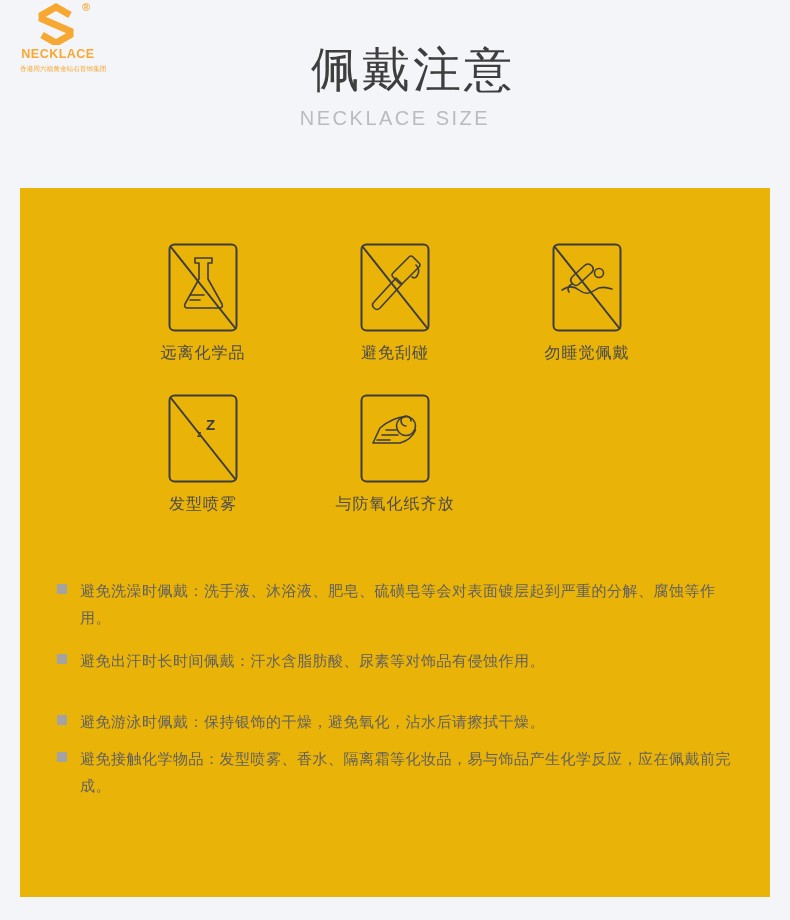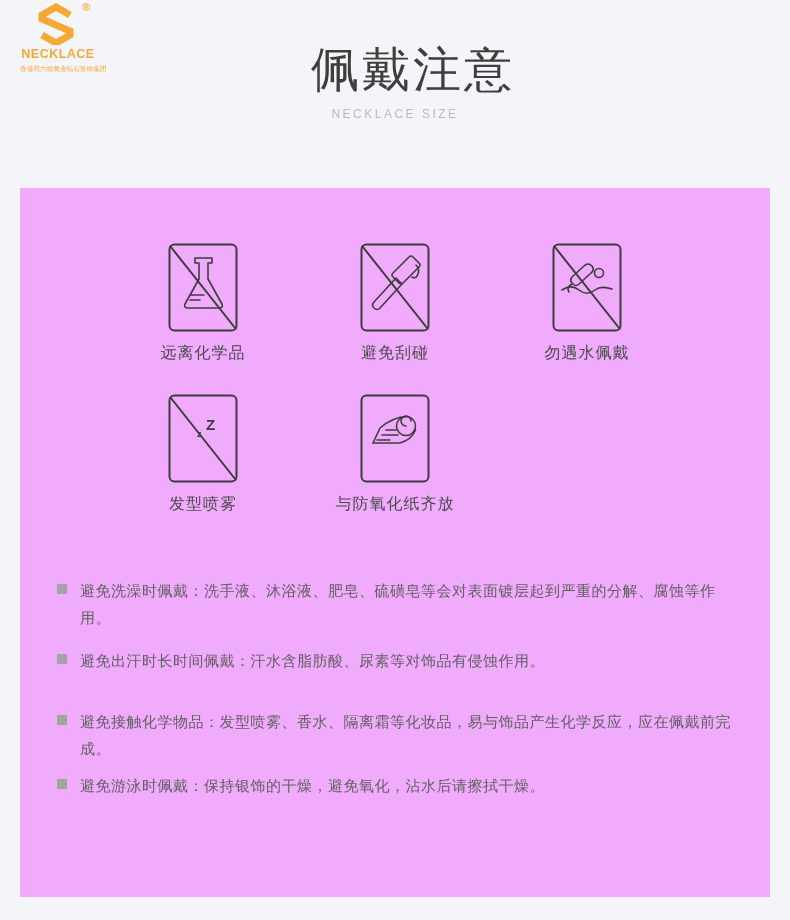--- a/index.html
+++ b/index.html
@@ -15,24 +15,24 @@
   .logo { position:absolute; top:3px; left:18px; width:80px; text-align:center; color:#f7a832; }
   .logo-mark { position:relative; width:48px; height:42px; margin:0 auto; }
   .logo-mark svg { display:block; }
   .logo-reg { position:absolute; top:-2px; right:-8px; font-size:11px; font-weight:bold; }
   .logo-brand { font-size:12.5px; font-weight:bold; letter-spacing:.5px; margin-top:2px; white-space:nowrap; }
   .logo-tagline { font-size:7px; margin-top:3px; white-space:nowrap; transform:scale(.95); }
 
   
   .header { position:absolute; top:42px; left:0; width:100%; text-align:center; }
   .page-title { font-size:48px; font-weight:500; color:#3e3e3e; letter-spacing:3px; line-height:1.15;padding-left:36px; }
-  .page-subtitle { font-size:12px; font-weight:400; color:#b8bbc0; letter-spacing:2.5px; margin-top:10px; }
+  .page-subtitle { font-size:20px; font-weight:400; color:#b8bbc0; letter-spacing:2.5px; margin-top:10px; }
 
   
-  .card { position:absolute; left:20px; top:188px; width:750px; height:709px; background:#f0abfc; }
+  .card { position:absolute; left:20px; top:188px; width:750px; height:709px; background:#eab308; }
 
   
   .icons { position:absolute; top:55px; left:87px; width:576px;
            display:grid; grid-template-columns:repeat(3,192px); row-gap:30px; }
   .icon-cell { display:flex; flex-direction:column; align-items:center; }
   .icon-cell svg { display:block; }
   .icon-label { margin-top:11px; font-size:16px; color:#4b4b4b; letter-spacing:1px; white-space:nowrap; }
 
   .stroke { stroke:#3d3d3d; stroke-width:2; fill:none; stroke-linecap:round; stroke-linejoin:round; }
   .thin   { stroke:#3d3d3d; stroke-width:1.6; fill:none; stroke-linecap:round; stroke-linejoin:round; }
@@ -94,21 +94,21 @@
 
     <div class="icon-cell">
       <svg width="70" height="89" viewBox="0 0 70 89">
         <rect class="stroke" x="1.5" y="1.5" width="67" height="86" rx="5"></rect>
         <circle class="thin" cx="47" cy="30" r="4.5"></circle>
         <path class="thin" d="M21 41 Q17 38 20 34 L32 23 Q36 19 40 23 Q43 27 39 30 L27 41 Q24 44 21 41 Z"></path>
         <path class="thin" d="M20 41 Q14 44 17 49"></path>
         <path class="thin" d="M10 47 C16 43 22 43 27 47 C32 51 38 51 43 47 C48 43 54 44 60 46"></path>
         <path class="stroke" d="M2.5 3.5 L67.5 85.5"></path>
       </svg>
-      <div class="icon-label">勿遇水佩戴</div>
+      <div class="icon-label">勿睡觉佩戴</div>
     </div>
 
     <div class="icon-cell">
       <svg width="70" height="89" viewBox="0 0 70 89">
         <rect class="stroke" x="1.5" y="1.5" width="67" height="86" rx="5"></rect>
         <path class="solid" d="M33 26 A17 17 0 1 0 50 56 A17 17 0 0 1 33 26 Z"></path>
         <text x="38" y="36" font-size="15" font-weight="bold" fill="#3d3d3d" font-family="Liberation Sans, DejaVu Sans, sans-serif">Z</text>
         <text x="29" y="43" font-size="9" font-weight="bold" fill="#3d3d3d" font-family="Liberation Sans, DejaVu Sans, sans-serif">z</text>
         <path class="stroke" d="M2.5 3.5 L67.5 85.5"></path>
       </svg>
@@ -133,21 +133,21 @@
     <div class="note">
       <span class="note-bullet"></span>
       <span class="note-text">避免洗澡时佩戴：洗手液、沐浴液、肥皂、硫磺皂等会对表面镀层起到严重的分解、腐蚀等作用。</span>
     </div>
     <div class="note">
       <span class="note-bullet"></span>
       <span class="note-text">避免出汗时长时间佩戴：汗水含脂肪酸、尿素等对饰品有侵蚀作用。</span>
     </div>
     <div class="note">
       <span class="note-bullet"></span>
-      <span class="note-text">避免接触化学物品：发型喷雾、香水、隔离霜等化妆品，易与饰品产生化学反应，应在佩戴前完成。</span>
+      <span class="note-text">避免游泳时佩戴：保持银饰的干燥，避免氧化，沾水后请擦拭干燥。</span>
     </div>
     <div class="note">
       <span class="note-bullet"></span>
-      <span class="note-text">避免游泳时佩戴：保持银饰的干燥，避免氧化，沾水后请擦拭干燥。</span>
+      <span class="note-text">避免接触化学物品：发型喷雾、香水、隔离霜等化妆品，易与饰品产生化学反应，应在佩戴前完成。</span>
     </div>
   </div>
 
 </div>
 
 </body></html>

